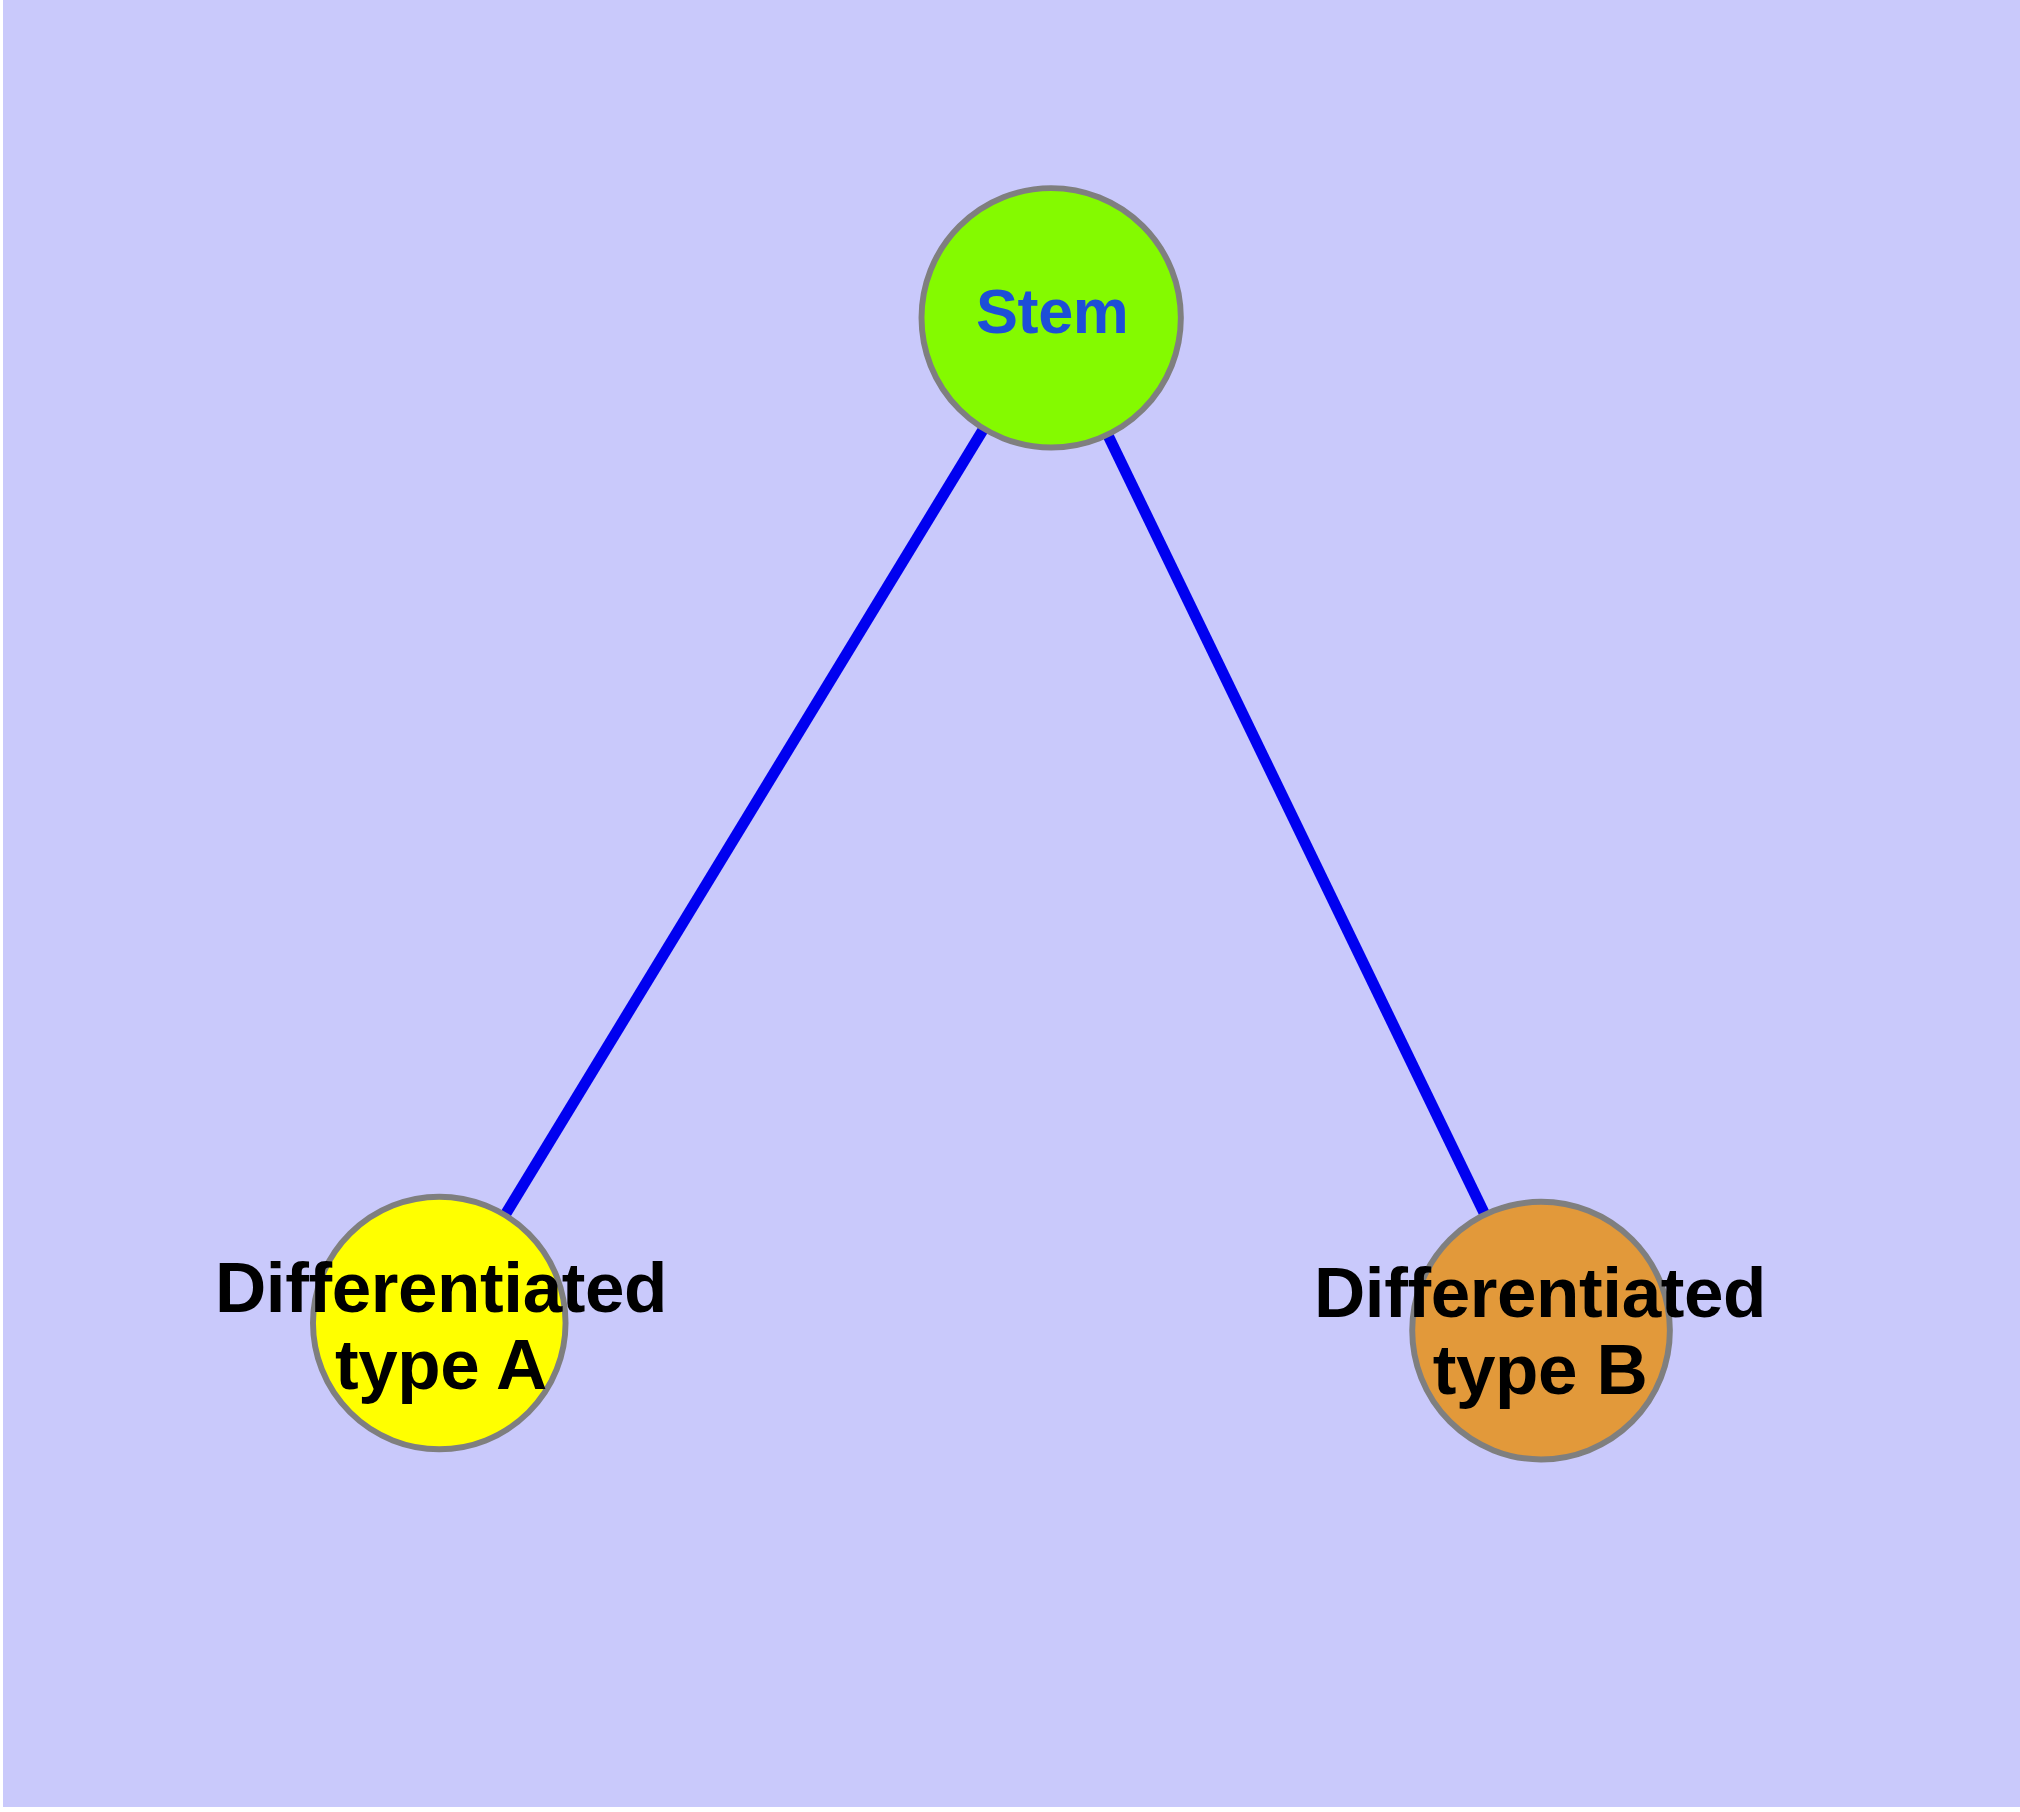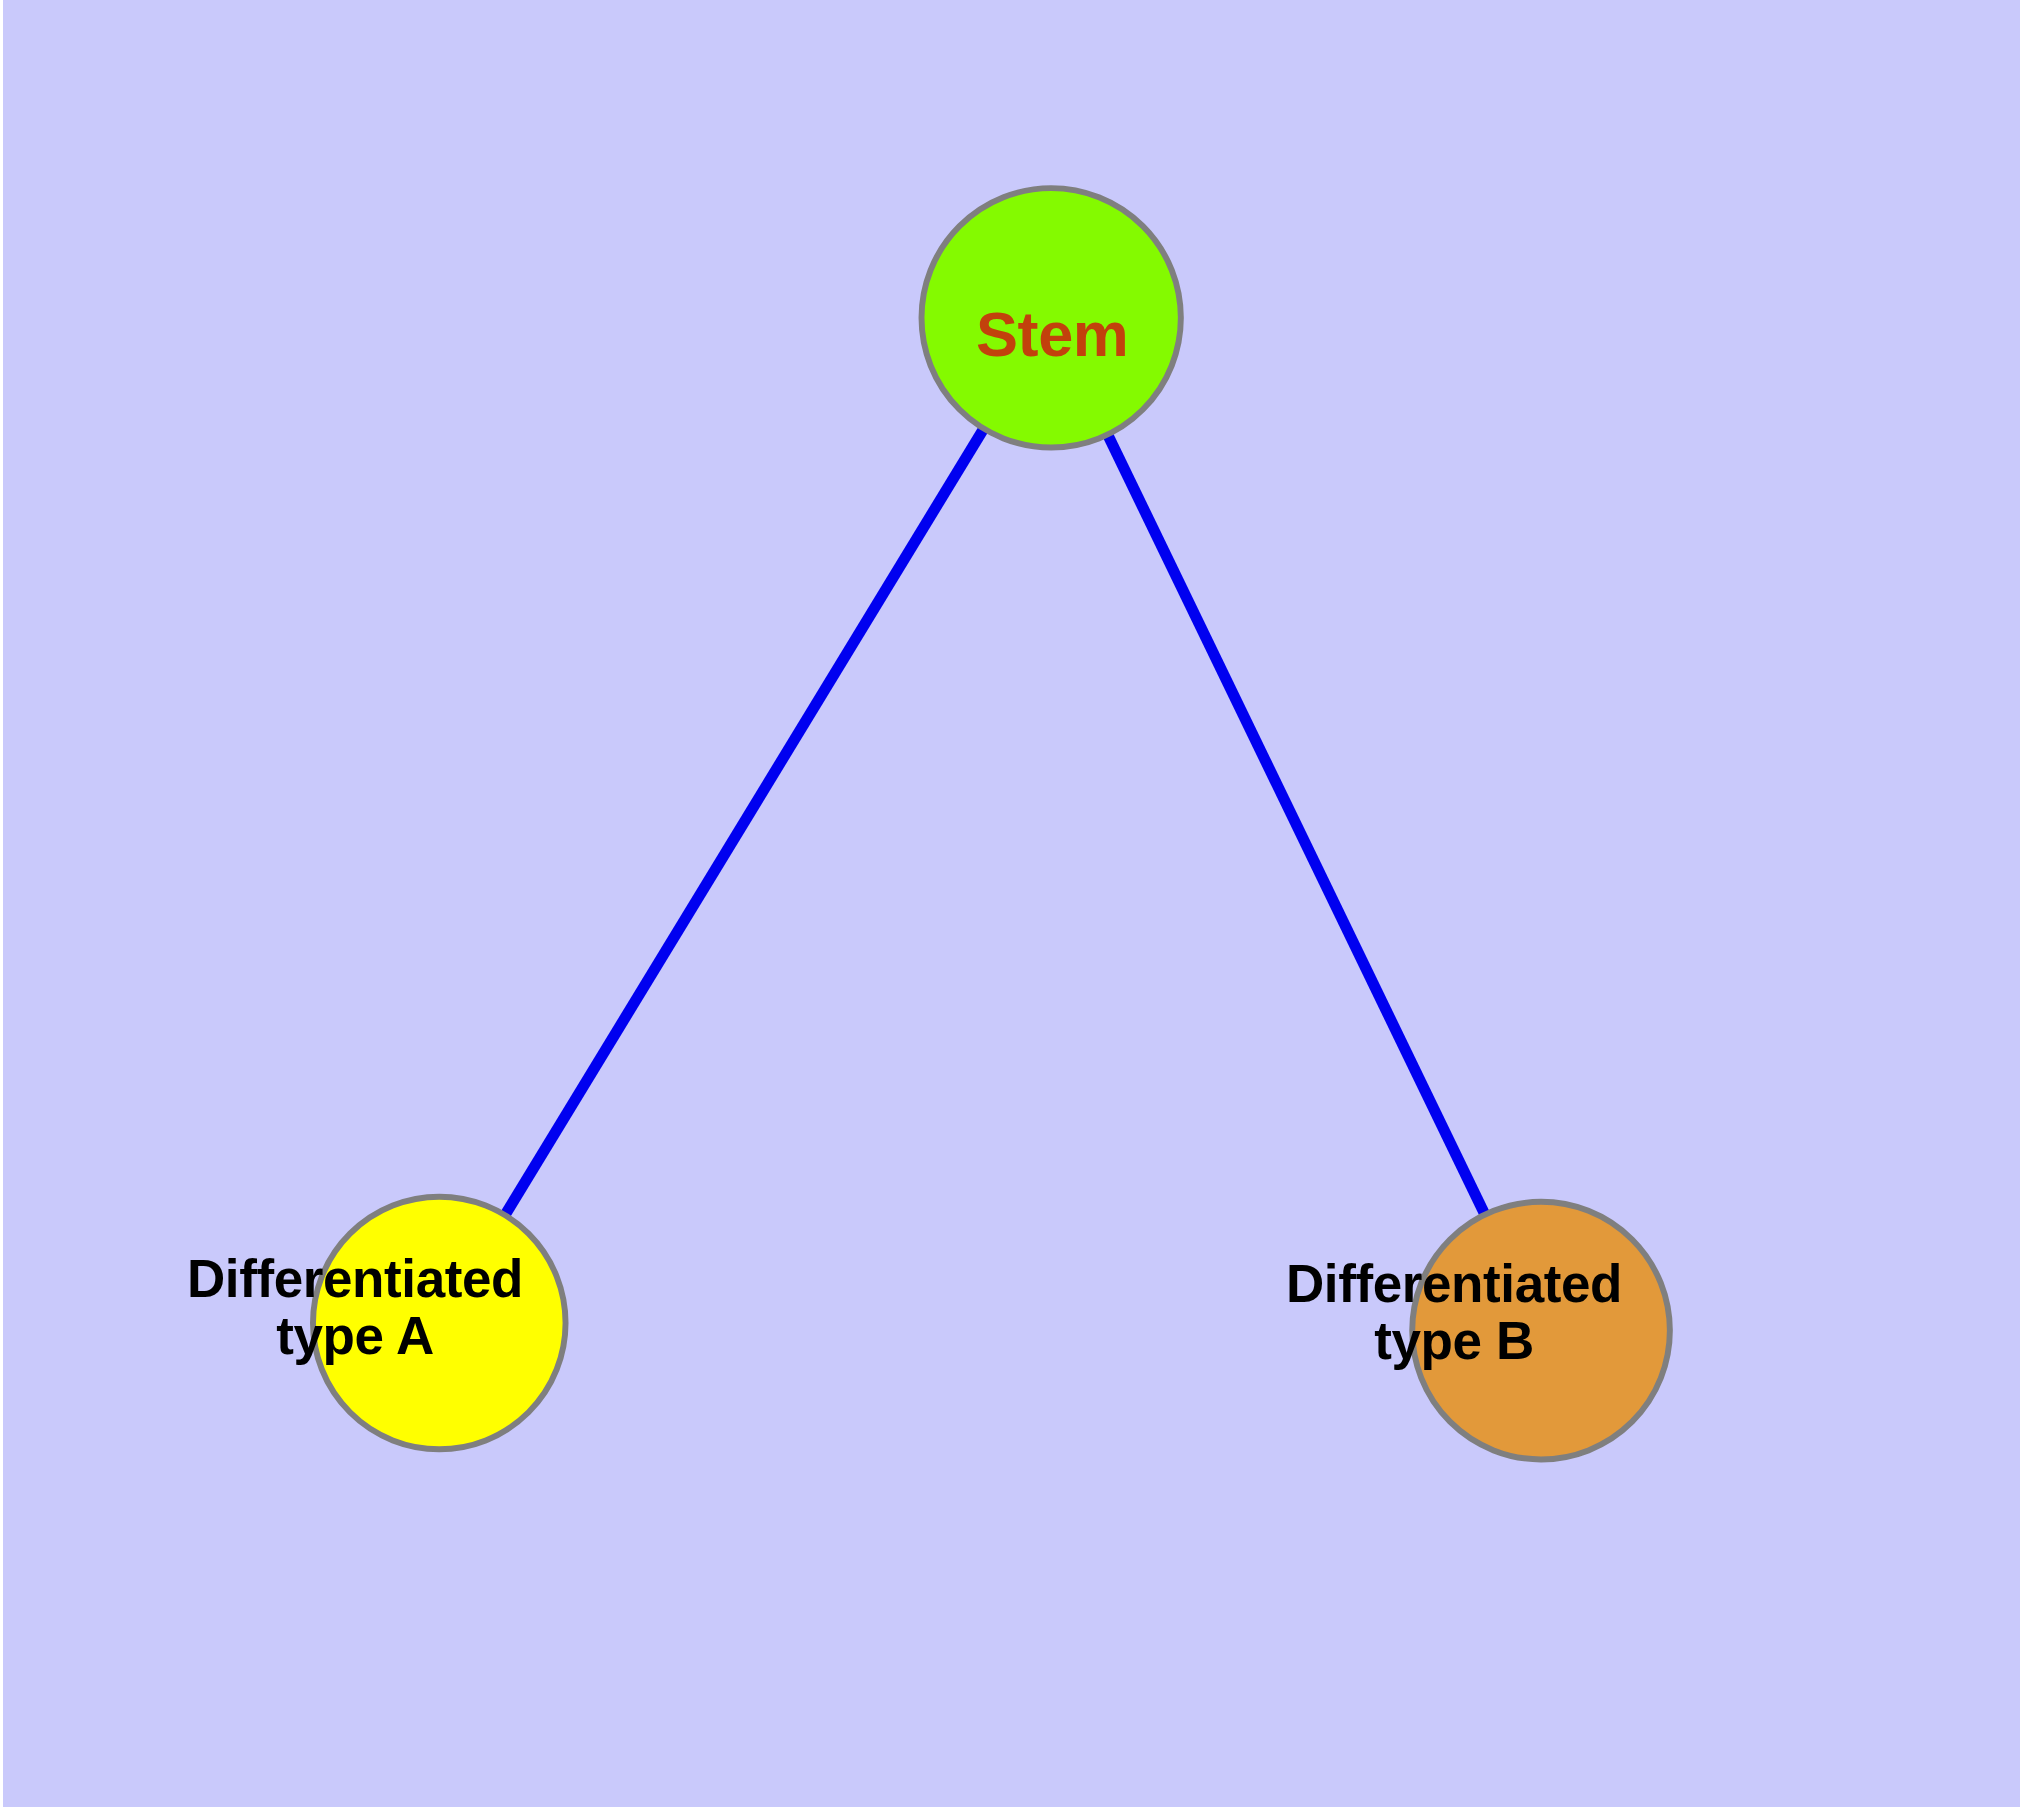--- a/index.html
+++ b/index.html
@@ -44,21 +44,22 @@
     text-align: center;
     line-height: 1.08;
     white-space: pre;
     pointer-events: none;
     letter-spacing: -0.4px;
   }
   #label-stem {
     font-size: 63px;
   }
   #label-type-a, #label-type-b {
-    font-size: 53px;
+    font-size: 71px;
+    margin-left: 28px;
   }
 </style>
 </head>
 <body>
 
 <div id="canvas" style="width: 2021px; height: 1812px; background: rgb(255, 255, 255);">
 
   <div id="plot-bg" style="background: rgb(201, 201, 251);"></div>
 
   <svg id="graph-svg" viewBox="0 0 2384 2138">
@@ -66,20 +67,20 @@
         <line x1="1240" y1="375" x2="518" y2="1561" stroke="#0000f0" stroke-width="13" class="edge-line"></line>
         <line x1="1240" y1="375" x2="1818" y2="1570" stroke="#0000f0" stroke-width="13" class="edge-line"></line>
       </g>
     <g id="nodes-group">
         <circle cx="1240" cy="375" r="153" fill="#84fa00" stroke="#7f7f7f" stroke-width="7" class="node-circle"></circle>
         <circle cx="518" cy="1561" r="149" fill="#ffff00" stroke="#7f7f7f" stroke-width="7" class="node-circle"></circle>
         <circle cx="1818" cy="1570" r="152" fill="#e2993a" stroke="#7f7f7f" stroke-width="7" class="node-circle"></circle>
       </g>
   </svg>
 
-  <div class="node-label" id="label-stem" style="color: #c2410c; left: 976px; top: 300px; width: auto; transform: none;">Stem</div>
+  <div class="node-label" id="label-stem" style="color: #1d4ed8; left: 976px; top: 277px; width: auto; transform: none;">Stem</div>
   <div class="node-label" id="label-type-a" style="color: rgb(0, 0, 0); left: 187px; top: 1250px; width: auto; transform: none;">Differentiated
 type A</div>
   <div class="node-label" id="label-type-b" style="color: rgb(0, 0, 0); left: 1286px; top: 1255px; width: auto; transform: none;">Differentiated
 type B</div>
 
 </div>
 
 
 </body></html>

